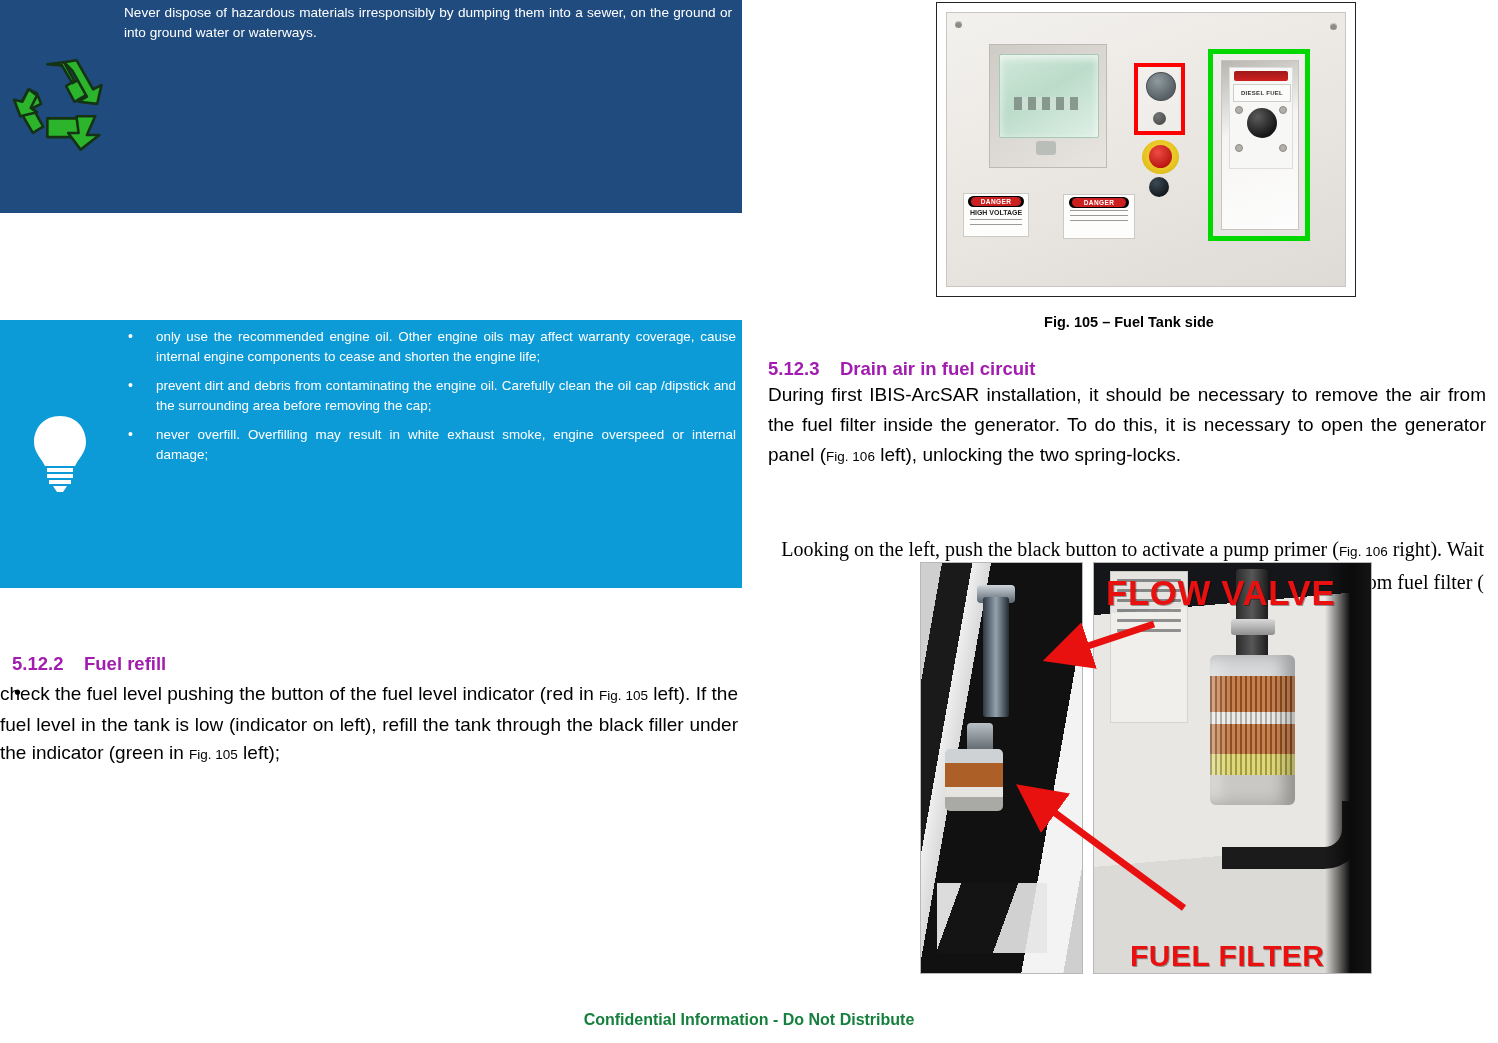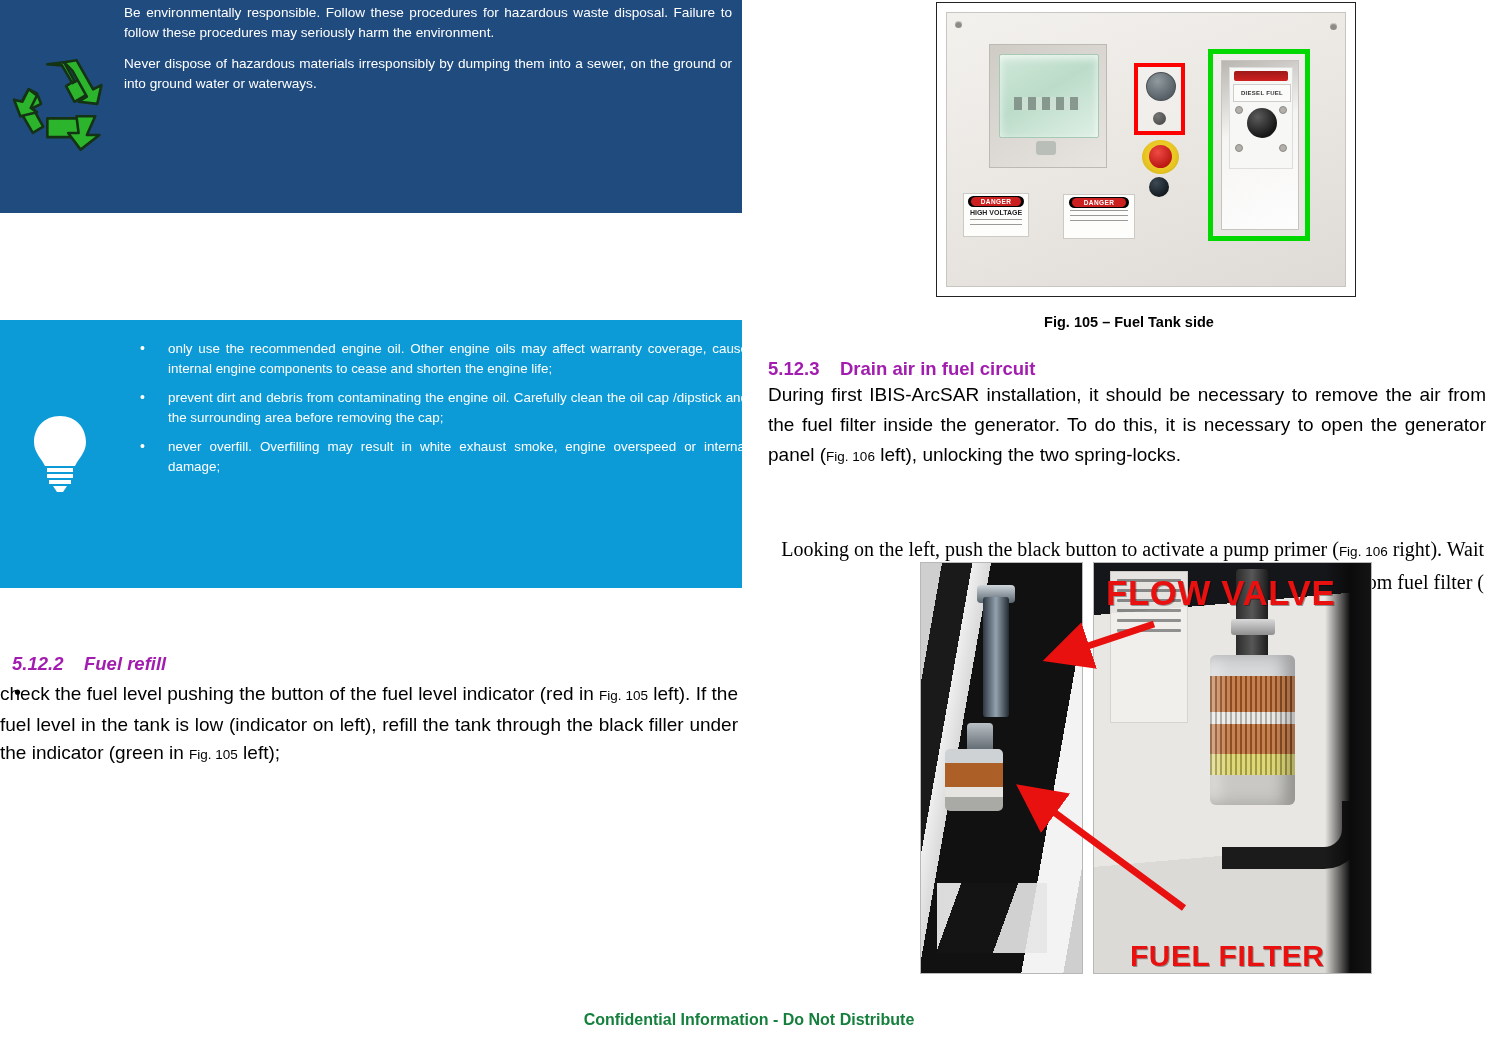--- a/index.html
+++ b/index.html
@@ -72,21 +72,21 @@
     left: 30px;
     top: 94px;
     width: 60px;
     height: 78px;
   }
   .tip-list {
     position: absolute;
     left: 118px;
     top: 7px;
     width: 618px;
-    margin: 12px;
+    margin: 0;
     padding: 0;
     list-style: none;
     color: #ffffff;
     font-size: 13.4px;
     line-height: 20.4px;
   }
   .tip-list li {
     position: relative;
     padding-left: 38px;
     margin-bottom: 8px;
@@ -106,21 +106,20 @@
   .sec-heading {
     position: absolute;
     font-weight: bold;
     color: #a21caf;
     font-size: 18.5px;
     white-space: nowrap;
   }
   #heading-5122 {
     left: 12px;
     top: 653px;
-    font-style: italic;
   }
   .sec-heading .num {
     display: inline-block;
     width: 72px;
   }
 
   
   .refill-list {
     position: absolute;
     left: 0px;
@@ -571,21 +570,20 @@
           <path d="M34 8 L50 6 L60 24 L52 29 L60 44 L74 36 L66 22 L58 26 L48 9 Z"></path>
           <path d="M50 6 L62 4 L78 32 L86 28 L82 46 L64 44 L72 39 L58 14 Z"></path>
           <path d="M24 36 L16 32 L6 50 L20 74 L30 68 L20 50 L28 46 Z"></path>
           <path d="M16 32 L10 44 L2 42 L8 58 L24 54 L18 50 L24 38 Z"></path>
           <path d="M34 60 L34 78 L66 78 L66 60 Z"></path>
           <path d="M62 58 L80 58 L72 76 L84 76 L66 90 L54 74 L64 74 Z"></path>
         </g>
       </svg>
     </div>
     <div class="env-text">
-      <p>Be environmentally responsible. Follow these procedures for hazardous waste disposal. Failure to follow these procedures may seriously harm the environment.</p>
       <p>Never dispose of hazardous materials irresponsibly by dumping them into a sewer, on the ground or into ground water or waterways.</p>
     </div>
   </div>
 
   <div class="tip-box">
     <div class="tip-icon">
       <svg viewBox="0 0 60 78" width="60" height="78" aria-hidden="true">
         <path d="M30 2 C14 2 4 14 4 28 C4 39 12 45 15 52 L45 52 C48 45 56 39 56 28 C56 14 46 2 30 2 Z" fill="#ffffff"></path>
         <rect x="17" y="54" width="26" height="4" fill="#ffffff"></rect>
         <rect x="17" y="60" width="26" height="4" fill="#ffffff"></rect>

